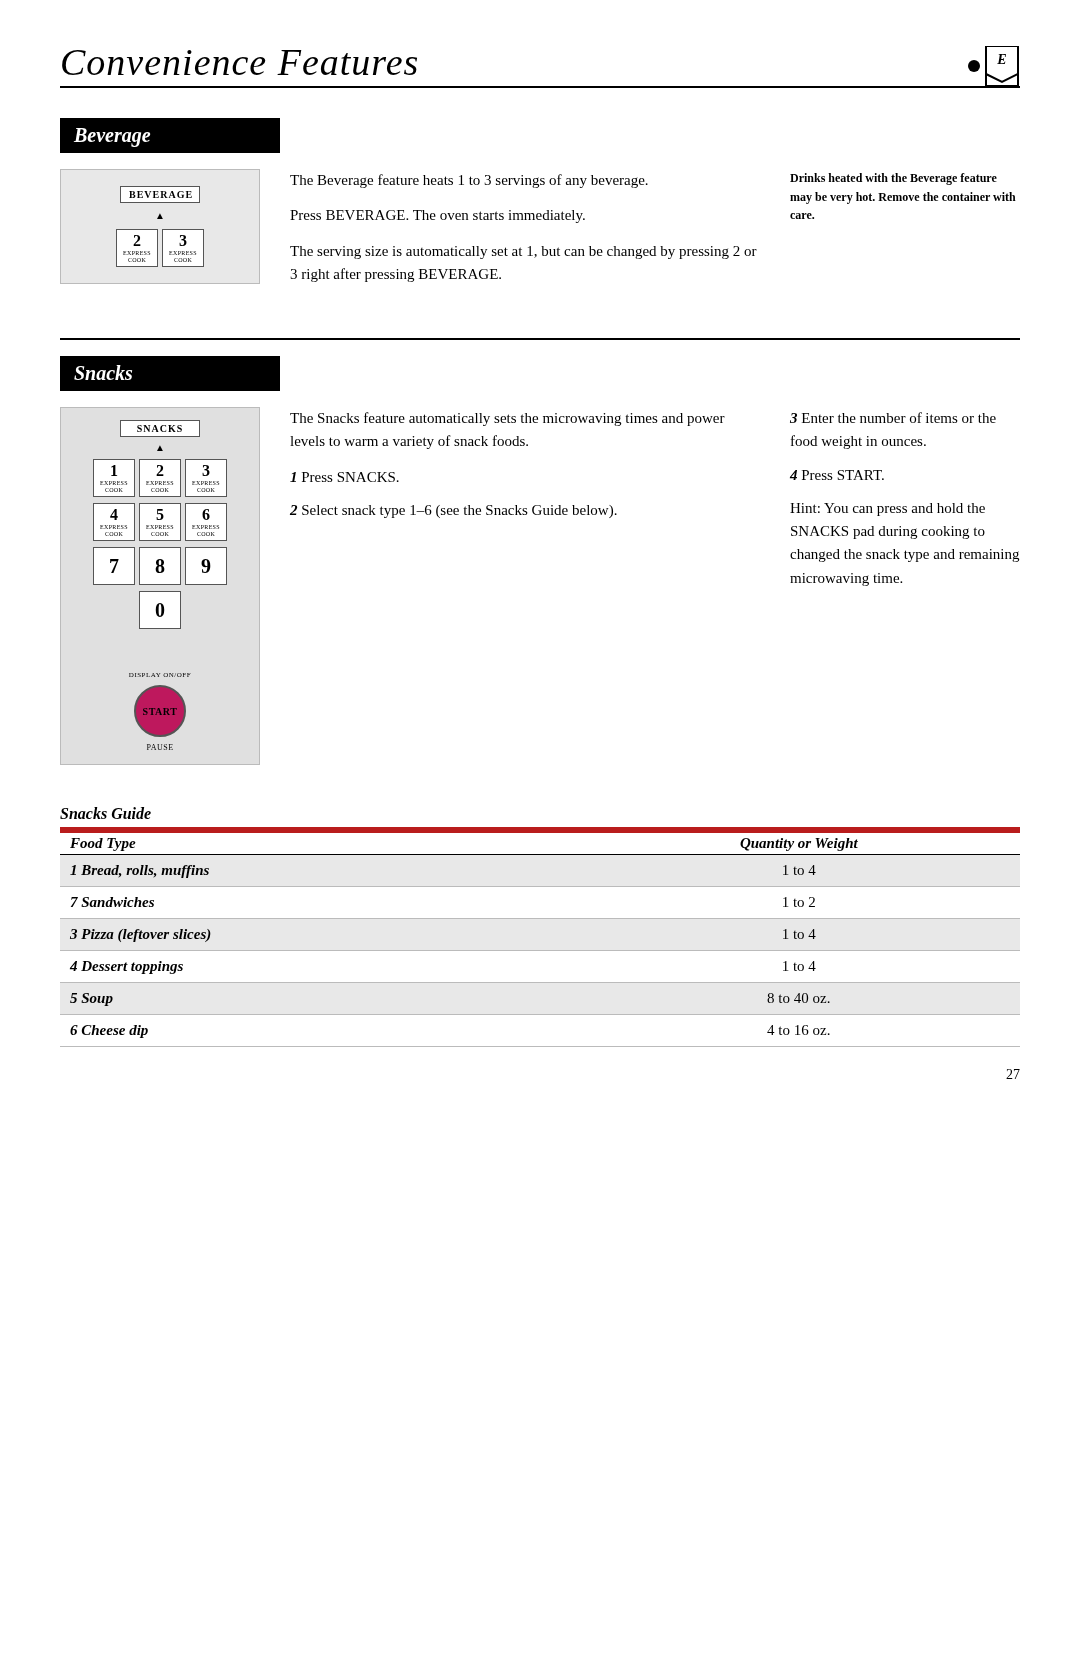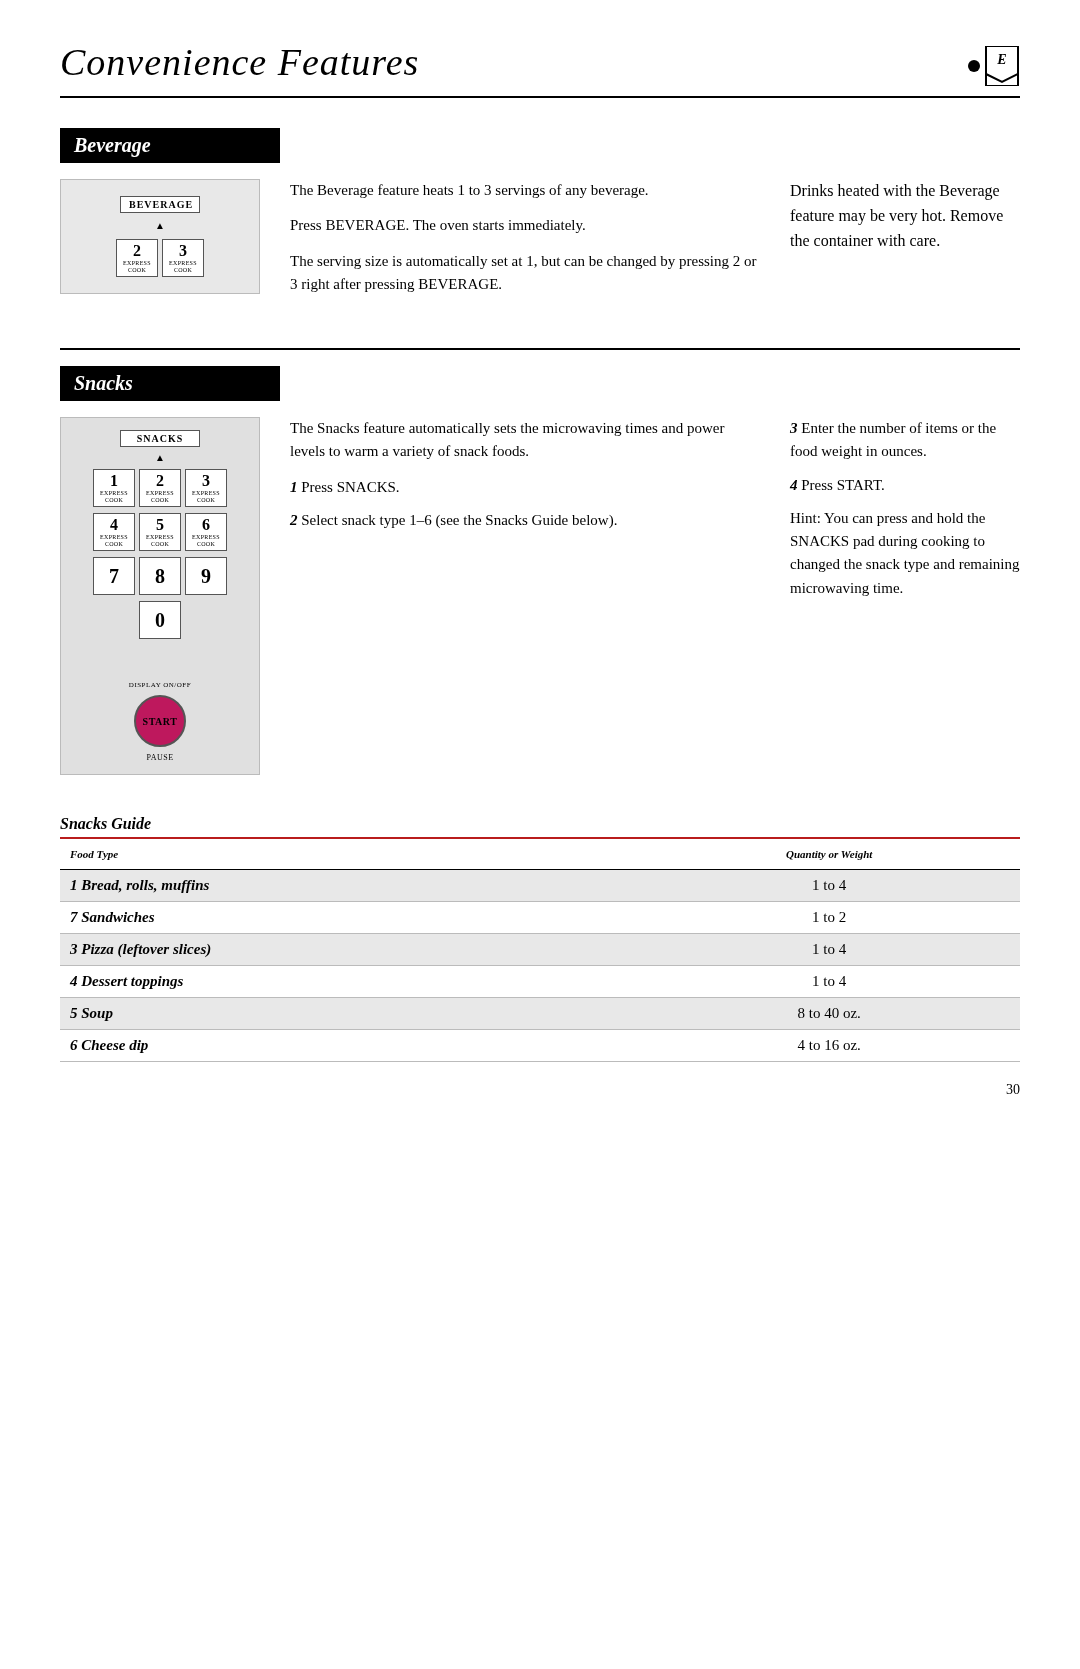--- a/index.html
+++ b/index.html
@@ -13,21 +13,20 @@
       min-height: 1669px;
       padding: 40px 60px 40px 60px;
     }
 
     
     .page-header {
       display: flex;
       align-items: flex-start;
       justify-content: space-between;
       border-bottom: 2px solid #000;
-      padding-bottom: 10px;
       margin-bottom: 30px;
     }
 
     .page-title {
       font-family: Georgia, serif;
       font-style: italic;
       font-size: 38px;
       font-weight: normal;
       letter-spacing: 1px;
     }
@@ -167,23 +166,23 @@
     }
 
     
     .para {
       margin-bottom: 12px;
       line-height: 1.55;
       font-size: 15px;
     }
 
     .para-bold {
-      font-weight: normal;
+      font-weight: bold;
       line-height: 1.55;
-      font-size: 16px;
+      font-size: 12px;
     }
 
     .numbered-item {
       margin-bottom: 10px;
       line-height: 1.55;
       font-size: 15px;
     }
 
     .numbered-item strong {
       font-style: italic;
@@ -209,25 +208,25 @@
 
     .snacks-table {
       width: 100%;
       border-collapse: collapse;
       margin-top: 4px;
     }
 
     .snacks-table th {
       font-style: italic;
       font-weight: bold;
-      font-size: 11px;
+      font-size: 15px;
       text-align: left;
-      border-top: 2px solid #b91c1c;
+      border-top: 6px solid #b91c1c;
       border-bottom: 1px solid #000;
-      padding: 9px 10px;
+      padding: 2px 10px;
       background: #fff;
     }
 
     .snacks-table th.qty-col {
       text-align: center;
     }
 
     .snacks-table td {
       padding: 7px 10px;
       font-size: 15px;
@@ -443,13 +442,13 @@
           <td class="qty-col">8 to 40 oz.</td>
         </tr>
         <tr>
           <td class="food-type-cell">6 Cheese dip</td>
           <td class="qty-col">4 to 16 oz.</td>
         </tr>
       </tbody>
   </table>
 </div>
 
-<div class="page-number">30</div>
+<div class="page-number">27</div>
 
 </body></html>

